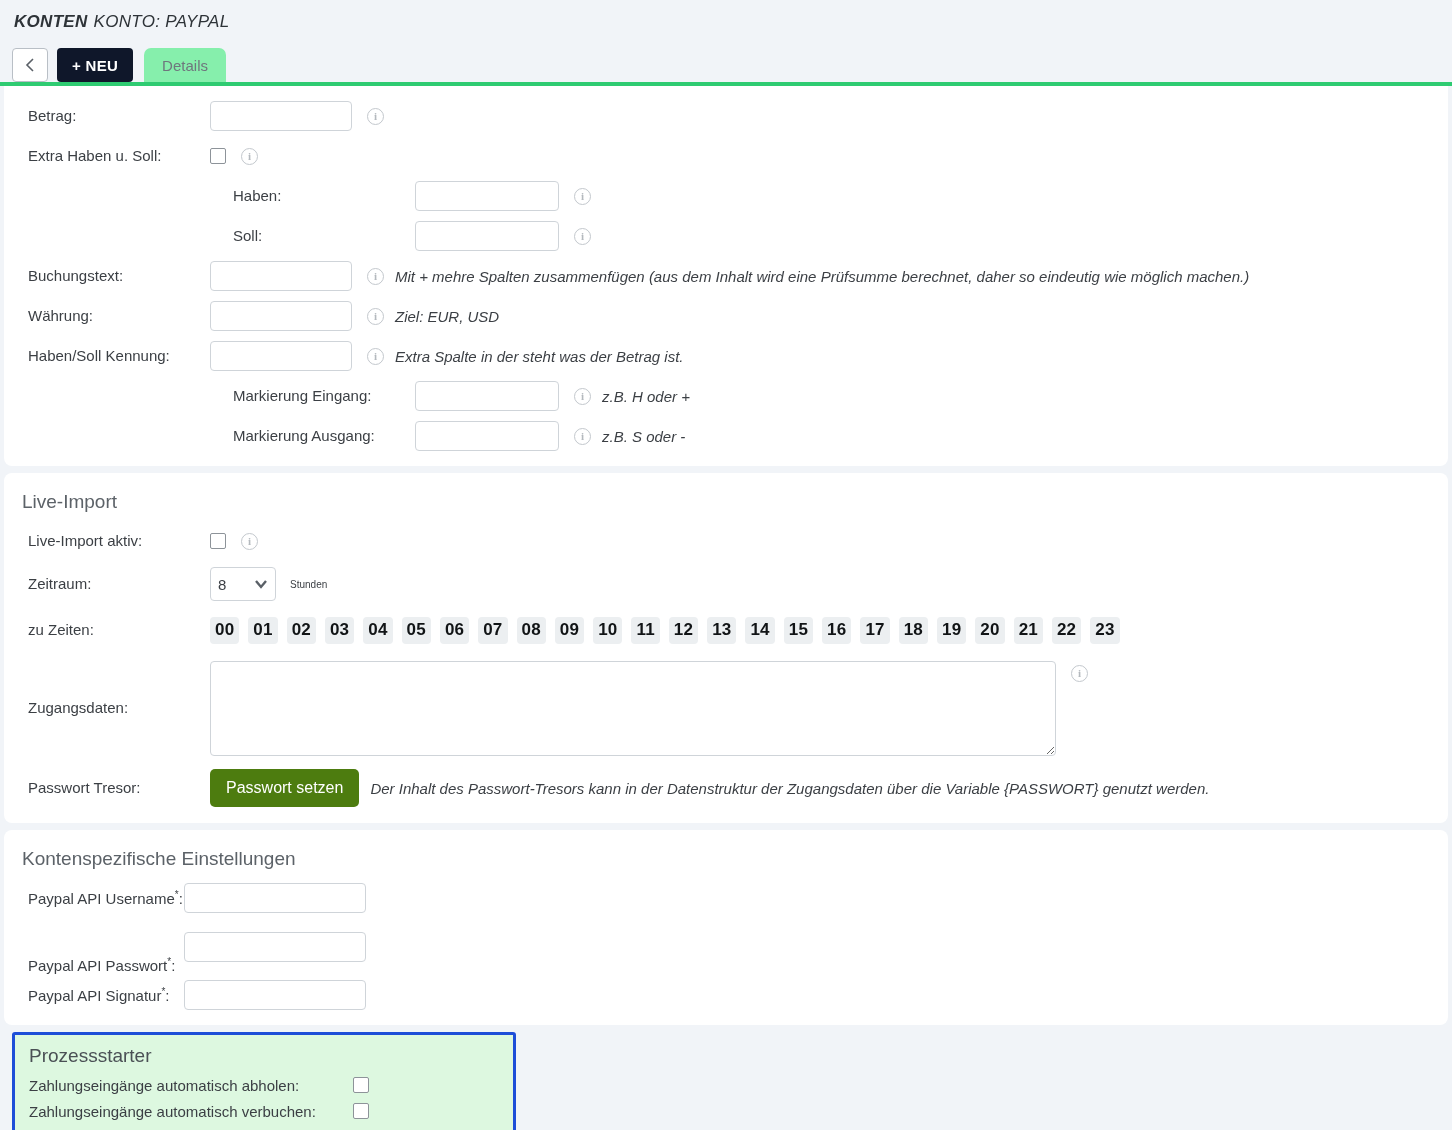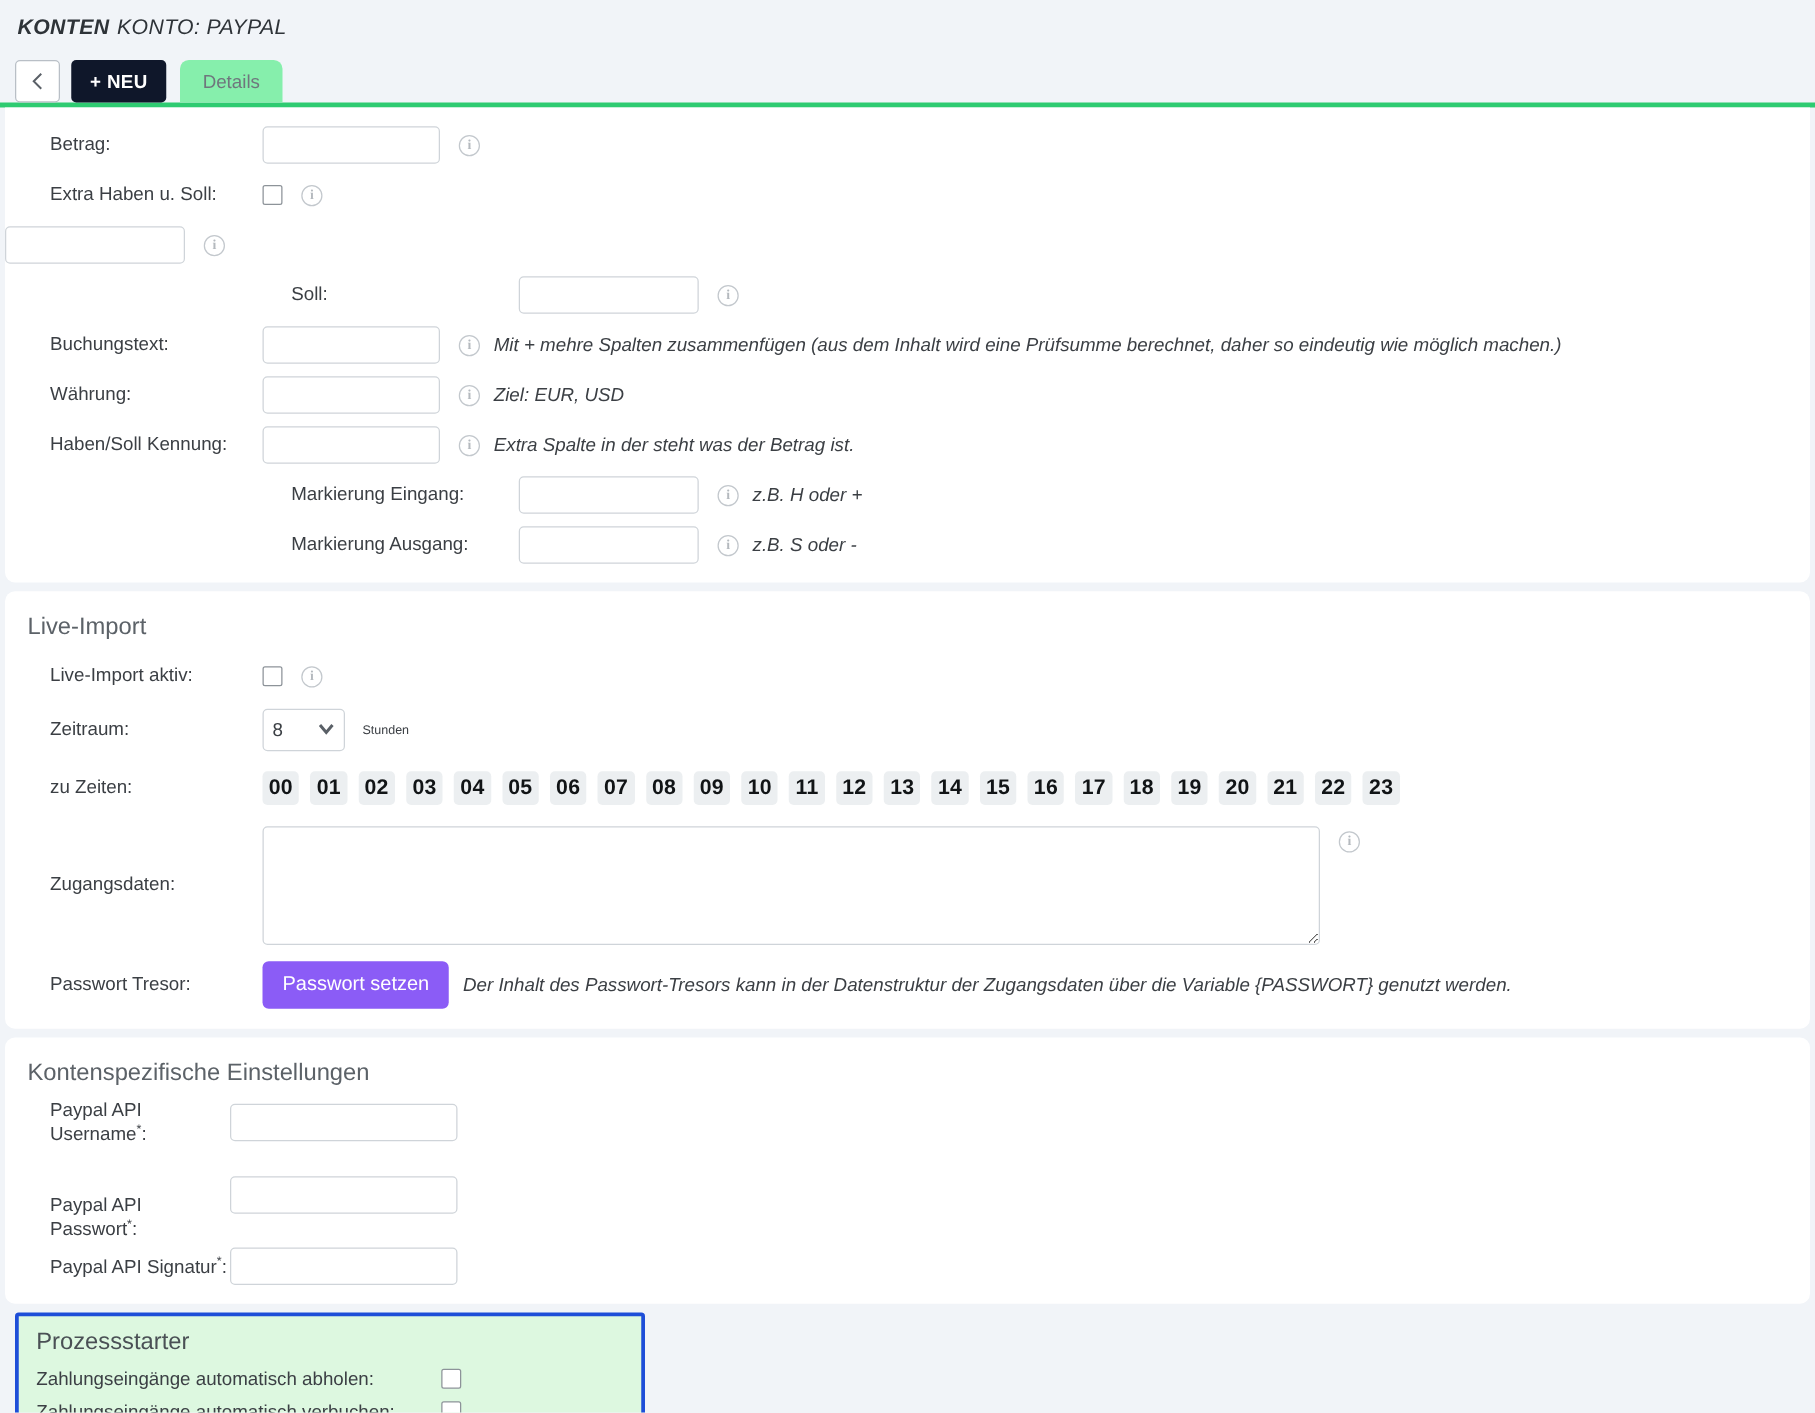--- a/index.html
+++ b/index.html
@@ -42,21 +42,21 @@
   .card {
     background: #fff; border-radius: 8px; margin: 0 4px 7px 4px; padding: 8px 0 10px 0;
     position: relative;
   }
   .card.first { border-radius: 0 0 8px 8px; margin-top: 0; padding-top: 2px; }
   .cardtitle { font-size: 19px; color: #5c6268; padding: 10px 0 8px 18px; font-weight: normal; }
 
   
   .row { display: flex; align-items: center; min-height: 40px; }
   .lbl {
-    font-size: 15px; color: #3b3f44; padding-left: 36px; width: 206px;
+    font-size: 15px; color: #3b3f44; padding-left: 24px; width: 206px;
     flex: 0 0 206px; line-height: 1.2;
   }
   .lbl.ind { padding-left: 229px; width: 411px; flex: 0 0 411px; }
   .req { font-size: 10px; vertical-align: super; }
 
   input[type="text"] {
     height: 30px; border: 1px solid #cfd4d9; border-radius: 4px; background: #fff;
     font-size: 14px; padding: 0 7px; outline: none;
     font-family: "Liberation Sans", sans-serif; color: #3b3f44;
   }
@@ -87,21 +87,21 @@
   }
 
   
   textarea {
     width: 846px; height: 95px; border: 1px solid #cfd4d9; border-radius: 4px;
     resize: both; background: #fff; outline: none;
     font-family: "Liberation Sans", sans-serif; font-size: 14px; padding: 6px;
   }
 
   .pwbtn {
-    background: #8b5cf6; color: #fff; border: none; border-radius: 5px; height: 38px;
+    background: #4d7c0f; color: #fff; border: none; border-radius: 5px; height: 38px;
     font-size: 16px; padding: 0 16px; cursor: pointer;
     font-family: "Liberation Sans", sans-serif;
   }
 
   
   .proz {
     margin: 0 0 0 12px; width: 504px; background: #ddf8e0; border: 3px solid #1d4ed8;
     border-radius: 3px; padding: 6px 0 8px 0;
   }
   .proz .cardtitle { font-size: 19px; color: #4a5055; padding: 4px 0 5px 14px; }
@@ -143,20 +143,21 @@
   </div>
 
   <div class="row">
     <div class="lbl">Extra Haben u. Soll:</div>
     <input type="checkbox" style="">
     <div class="gap"></div>
     <i class="info">i</i>
   </div>
 
   <div class="row">
+    <div class="lbl ind">Haben:</div>
     <input type="text" class="w-sm" value="" style="">
     <div class="gap"></div>
     <i class="info">i</i>
   </div>
 
   <div class="row">
     <div class="lbl ind">Soll:</div>
     <input type="text" class="w-sm" value="" style="">
     <div class="gap"></div>
     <i class="info">i</i>

